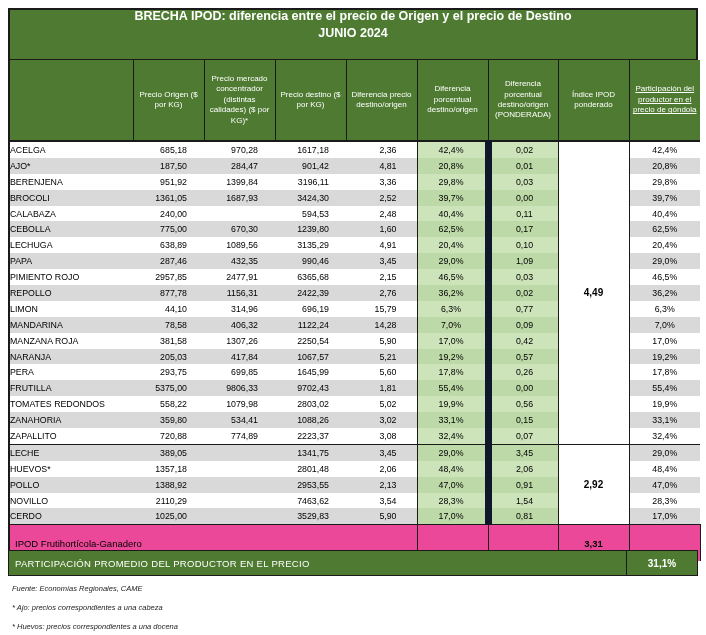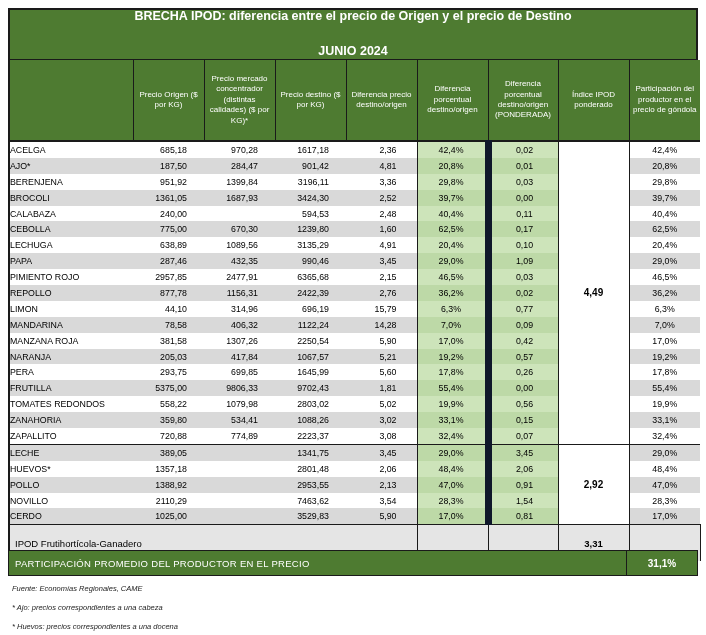--- a/index.html
+++ b/index.html
@@ -1,42 +1,42 @@
 <!DOCTYPE html>
 <html><head>
 <meta charset="utf-8">
 <style>
   html,body{margin:0;padding:0;background:#fff;}
   body{width:706px;height:635px;font-family:"Liberation Sans",sans-serif;color:#000;position:relative;}
   .page{position:absolute;left:0;top:0;width:706px;height:635px;background:#fff;overflow:hidden;}
   .report{position:absolute;left:8px;top:8px;width:690px;border:2px solid #1a1a1a;box-sizing:border-box;background:#fff;}
   .title-block{background:#4e7b31;color:#fff;text-align:center;border-bottom:1px solid #1a1a1a;
-    height:49px;display:flex;flex-direction:column;justify-content:space-between;gap:3px;}
+    height:49px;display:flex;flex-direction:column;justify-content:flex-start;gap:3px;}
   .title-line{font-weight:bold;font-size:12.5px;line-height:1.1;}
   table{border-collapse:collapse;table-layout:fixed;width:100%;}
   thead th{background:#4e7b31;color:#fff;font-weight:normal;font-size:8px;line-height:1.3;
     border:1px solid #1a1a1a;border-top:none;border-bottom:2px solid #1a1a1a;
     vertical-align:middle;padding:2px 3px;height:76px;}
   thead th:first-child{border-left:none;}
-  thead th:last-child{border-right:none;}
+  thead th:last-child{border-right:none;text-decoration:underline;}
   tbody td{font-size:8.8px;height:15.9px;padding:0;vertical-align:middle;white-space:nowrap;overflow:hidden;}
   tr.odd td{background:#ffffff;}
   tr.even td{background:#d9d9d9;}
   .c-name{text-align:left;padding-left:0;}
   .c-num{text-align:right;padding-right:17px;}
   .c-dif{text-align:right;padding-right:20px;}
   .c-pct{text-align:center;border-left:1px solid #1a1a1a;}
   .c-pond{text-align:center;border-left:7px solid #0f172a;border-right:1px solid #1a1a1a;}
   tr.odd .c-pct,tr.odd .c-pond{background:#cde4ba;}
   tr.even .c-pct,tr.even .c-pond{background:#bdd9a7;}
   .c-indice{background:#ffffff !important;border-left:1px solid #1a1a1a;border-right:1px solid #1a1a1a;
     text-align:center;font-weight:bold;font-size:10px;}
   .c-part{text-align:center;border-left:1px solid #1a1a1a;}
   tr.section-start td{border-top:1.5px solid #1a1a1a;}
-  tr.summary-row td{height:36px;font-size:9.5px;background:#e5e5e5;border-top:1.5px solid #1a1a1a;}
+  tr.summary-row td{height:36px;font-size:9.5px;background:#ec4899;border-top:1.5px solid #1a1a1a;}
   .sum-label{text-align:left;padding-left:5px;}
   .sum-cell{border-left:1px solid #1a1a1a;border-right:1px solid #1a1a1a;}
   .sum-value{border-left:1px solid #1a1a1a;border-right:1px solid #1a1a1a;text-align:center;font-weight:bold;font-size:10px;}
   .part-bar{position:absolute;left:8px;top:550px;width:690px;height:26px;background:#4e7b31;
     border:1px solid #1a1a1a;box-sizing:border-box;display:flex;align-items:center;}
   .part-label{flex:1;color:#fff;font-size:9.5px;letter-spacing:.3px;padding-left:6px;}
   .part-value{width:70px;height:100%;border-left:1px solid #1a1a1a;display:flex;align-items:center;
     justify-content:center;color:#fff;font-weight:bold;font-size:10px;margin-left:20px;}
   .footnotes{position:absolute;left:12px;top:584px;font-size:7.5px;font-style:italic;color:#222;}
   .footnote{margin-bottom:10px;}

